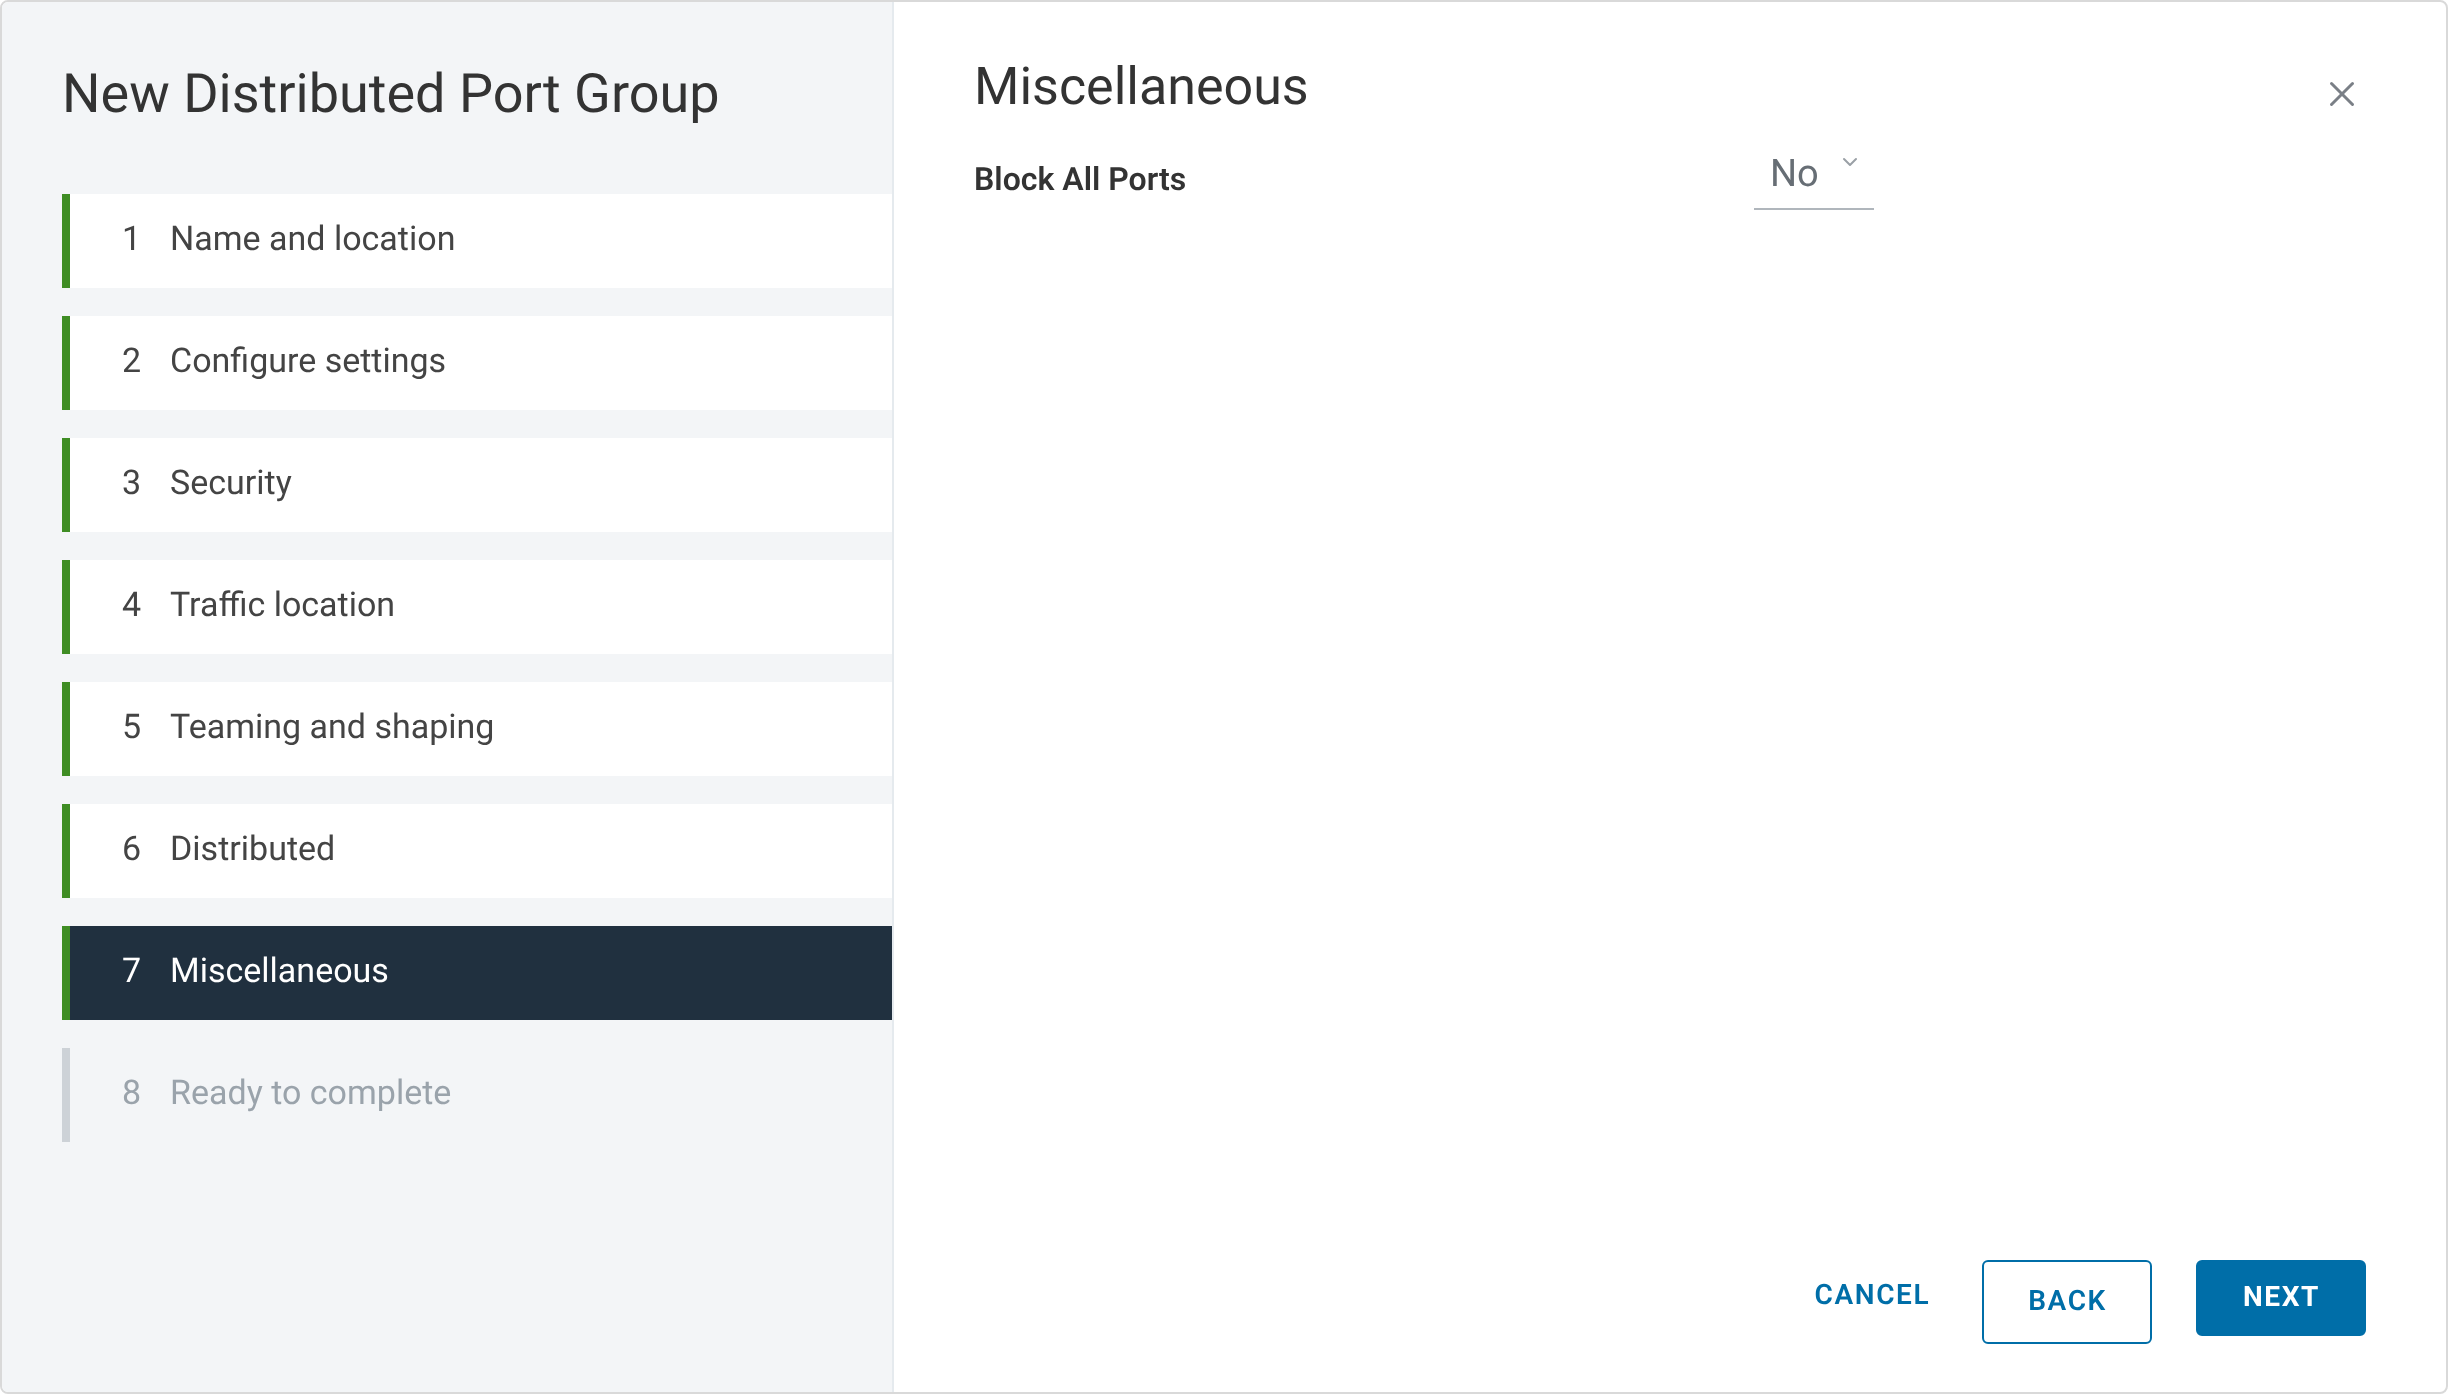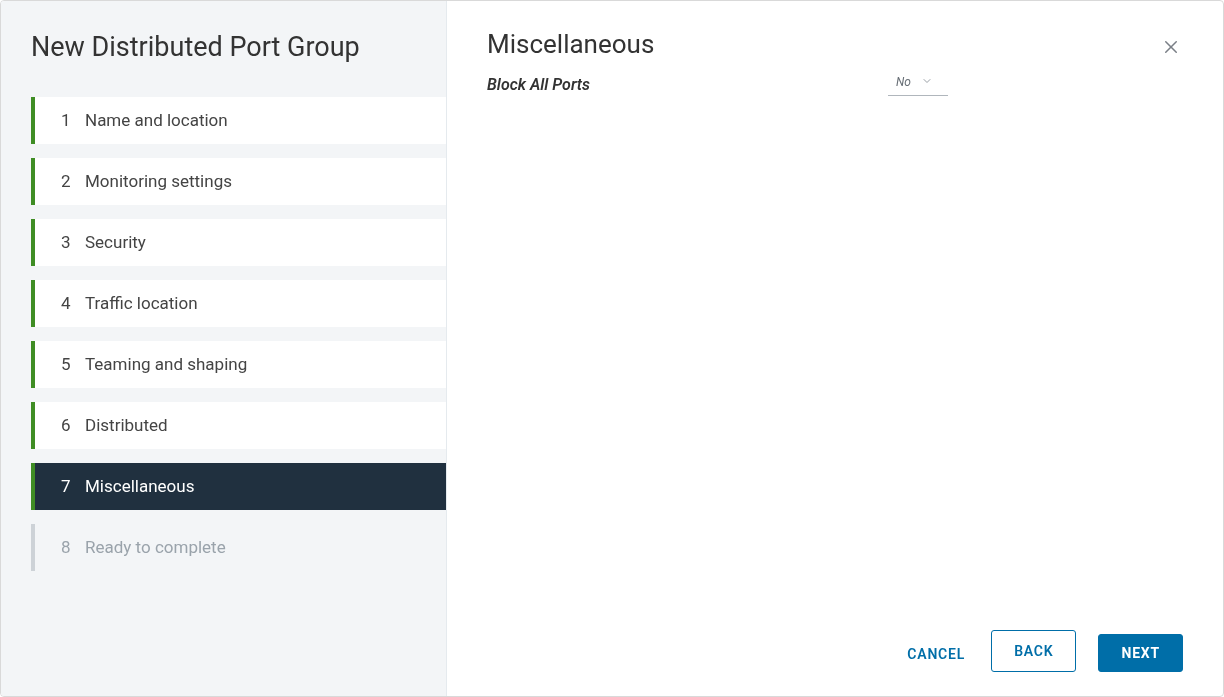--- a/index.html
+++ b/index.html
@@ -123,59 +123,57 @@
     }
 
     .close-btn svg {
       width: 18px;
       height: 18px;
     }
 
     .form-row {
       display: flex;
       align-items: center;
-      font-style: italic;
     }
 
     .form-label {
       width: 390px;
       font-size: 16px;
       font-weight: 600;
       color: #333;
     }
 
     .select-wrap {
       display: inline-flex;
       align-items: flex-start;
       border-bottom: 1px solid #b0b6bc;
       padding: 2px 2px 6px 8px;
       min-width: 60px;
       cursor: pointer;
       color: #676e75;
-      font-size: 12px;
-      margin-left: 11px;
+      font-size: 19px;
     }
 
     .select-wrap .value {
       margin-right: 10px;
     }
 
     .select-wrap svg {
       width: 12px;
       height: 12px;
       stroke: #9aa0a6;
     }
 
     
     .footer {
       margin-top: auto;
       padding: 20px 0 24px 0;
       display: flex;
       justify-content: flex-end;
-      align-items: flex-end;
+      align-items: flex-start;
       gap: 22px;
     }
 
     .btn-cancel {
       background: none;
       border: none;
       color: #006ea8;
       font-size: 14px;
       font-weight: 600;
       letter-spacing: 0.8px;
@@ -214,21 +212,21 @@
 
   <aside class="sidebar">
     <h1 class="sidebar-title">New Distributed Port Group</h1>
     <ul class="steps">
       <li class="step-item done">
         <span class="step-num">1</span>
         <span>Name and location</span>
       </li>
       <li class="step-item done">
         <span class="step-num">2</span>
-        <span>Monitoring settings</span>
+        <span>Configure settings</span>
       </li>
       <li class="step-item done">
         <span class="step-num">3</span>
         <span>Security</span>
       </li>
       <li class="step-item done">
         <span class="step-num">4</span>
         <span>Traffic location</span>
       </li>
       <li class="step-item done">

